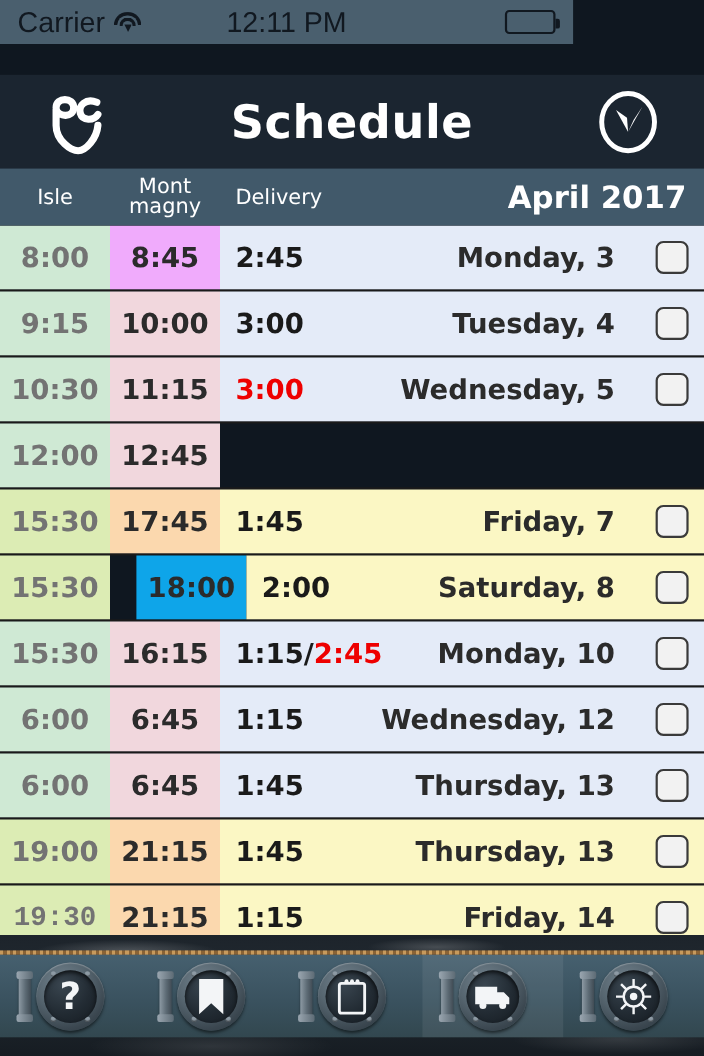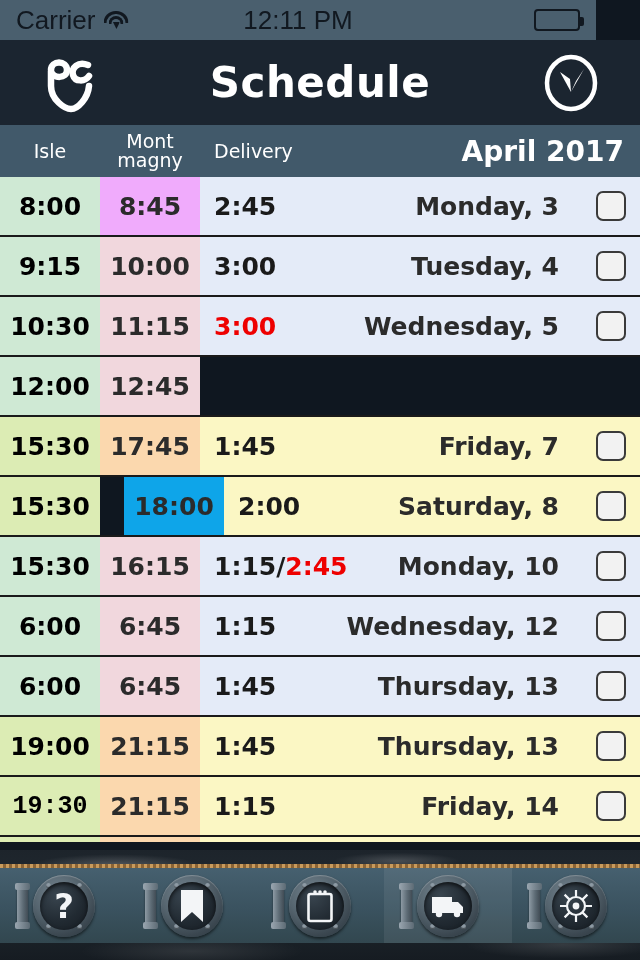--- a/index.html
+++ b/index.html
@@ -6,21 +6,21 @@
   html,body { width:640px; height:960px; }
   body {
     font-family:"Liberation Sans", sans-serif;
     background:#0f1720;
     overflow:hidden;
     position:relative;
   }
 
   
   .statusbar{
-    height:40px; width:596px;
+    height:40px; width:521px;
     background:#4a5f6e;
     display:flex; align-items:center;
     position:relative;
     padding:0 16px;
   }
   .sb-left{ display:flex; align-items:center; gap:8px; }
   .sb-carrier{ font-size:26px; color:#111820; letter-spacing:0px; }
   .wifi{ width:26px; height:20px; position:relative; }
   .wifi i{
     position:absolute; left:50%; transform:translateX(-50%);
@@ -49,20 +49,21 @@
   }
   .battery .lvl{ height:100%; background:#111820; border-radius:1px; }
 
   
   .navbar{
     height:85px; width:640px;
     background:#1b2530;
     display:flex; align-items:center; justify-content:space-between;
     padding:0 34px;
     position:relative;
+    margin-top:28px;
   }
   .nav-title{
     position:absolute; left:0; right:0; text-align:center;
     color:#ffffff; font-size:42px;
     font-family:"DejaVu Sans", sans-serif;
     font-weight:bold; letter-spacing:0.5px;
   }
   .logo, .watch{ position:relative; z-index:2; width:70px;height:62px; }
 
   
@@ -78,21 +79,21 @@
              font-size:28px; font-weight:bold; }
 
   
   .table{ width:640px; height:665px; overflow:hidden; position:relative; }
   .row{
     height:60px; width:640px; display:flex; align-items:stretch;
     border-bottom:2px solid #1a1a1a;
     font-family:"DejaVu Sans", sans-serif;
   }
   .c-isle{ width:100px; display:flex;align-items:center;justify-content:center;
-           font-size:25px;font-weight:bold;color:#000000; }
+           font-size:25px;font-weight:bold;color:#737373; }
   .c-mont{ width:100px; display:flex;align-items:center;justify-content:center;
            font-size:25px;font-weight:bold;color:#2b2b2b; }
   .c-rest{ flex:1; display:flex;align-items:center; padding:0 14px;gap:23px; }
   .c-del { font-size:25px;font-weight:bold;color:#1a1a1a; white-space:nowrap; }
   .c-del .alt{ color:#ee0000; }
   .c-del.red{ color:#ee0000; }
   .c-day { margin-left:auto; font-size:25px;font-weight:bold;color:#2b2b2b;
            white-space:nowrap; padding-right:14px; }
   .cbox{
     width:30px;height:30px;border:2px solid #3a3a3a;border-radius:7px;

